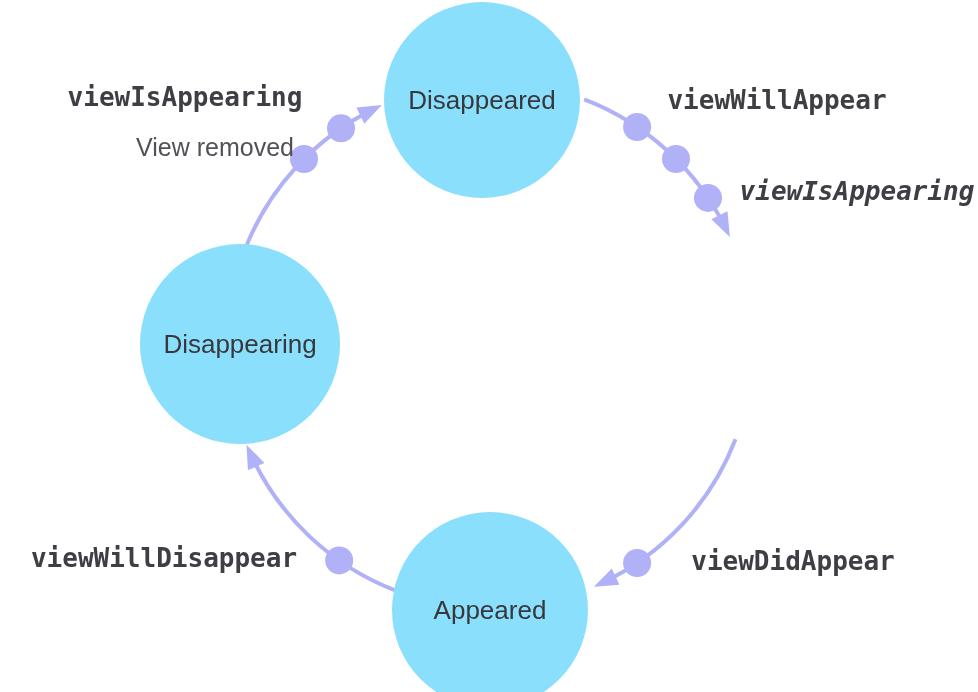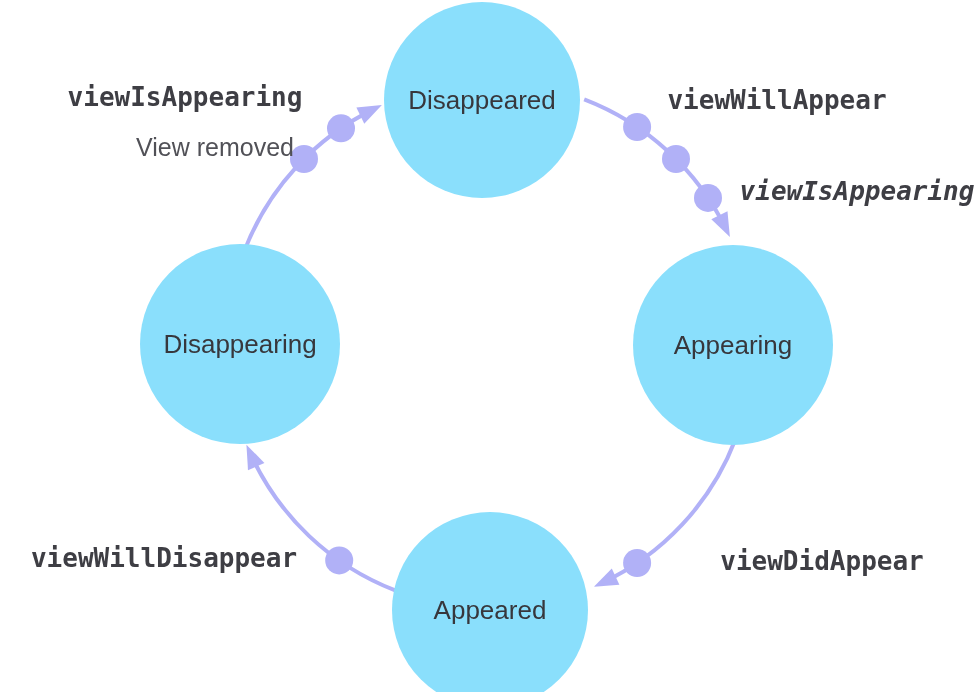--- a/index.html
+++ b/index.html
@@ -38,21 +38,21 @@
   .method{
     font-family:"DejaVu Sans Mono","Liberation Mono",monospace;
     font-weight:700;font-size:26px;color:var(--method_text);
   }
   .note{font-size:25px;color:var(--note_text);}
   .lbl-view-did-disappear{left:185px;top:97px;}
   .lbl-view-removed{left:186px;top:147px;margin-left:29px;}
   .lbl-view-will-appear{left:737px;top:100px;margin-left:40px;}
   .lbl-view-added{left:774px;top:145px;}
   .lbl-view-is-appearing{left:857px;top:191px;font-style:italic;}
-  .lbl-view-did-appear{left:793px;top:561px;margin-left:29px;}
+  .lbl-view-did-appear{left:793px;top:561px;}
   .lbl-view-will-disappear{left:164px;top:558px;}
 </style>
 </head>
 <body>
 
 <div class="canvas">
 
   <svg class="arrows-layer" viewBox="0 0 978 692" xmlns="http://www.w3.org/2000/svg">
     <defs>
       <marker id="arrowhead" markerUnits="userSpaceOnUse" markerWidth="26" markerHeight="22" refX="17" refY="11" orient="auto">
@@ -70,23 +70,20 @@
     <circle class="dot" cx="708" cy="197.9" r="14"></circle>
     <circle class="dot" cx="637.1" cy="563" r="14"></circle>
     <circle class="dot" cx="339.2" cy="560.4" r="14"></circle>
     <circle class="dot" cx="304" cy="159" r="14"></circle>
     <circle class="dot" cx="341" cy="128.3" r="14"></circle>
   </svg>
 
   <div class="node node-disappeared">
     <span>Disappeared</span>
   </div>
-  <div class="node node-appearing">
-    <span>Appearing</span>
-  </div>
   <div class="node node-appeared">
     <span>Appeared</span>
   </div>
   <div class="node node-disappearing">
     <span>Disappearing</span>
   </div>
 
   <div class="label method lbl-view-did-disappear">viewIsAppearing</div>
   <div class="label note lbl-view-removed">View removed</div>
 

